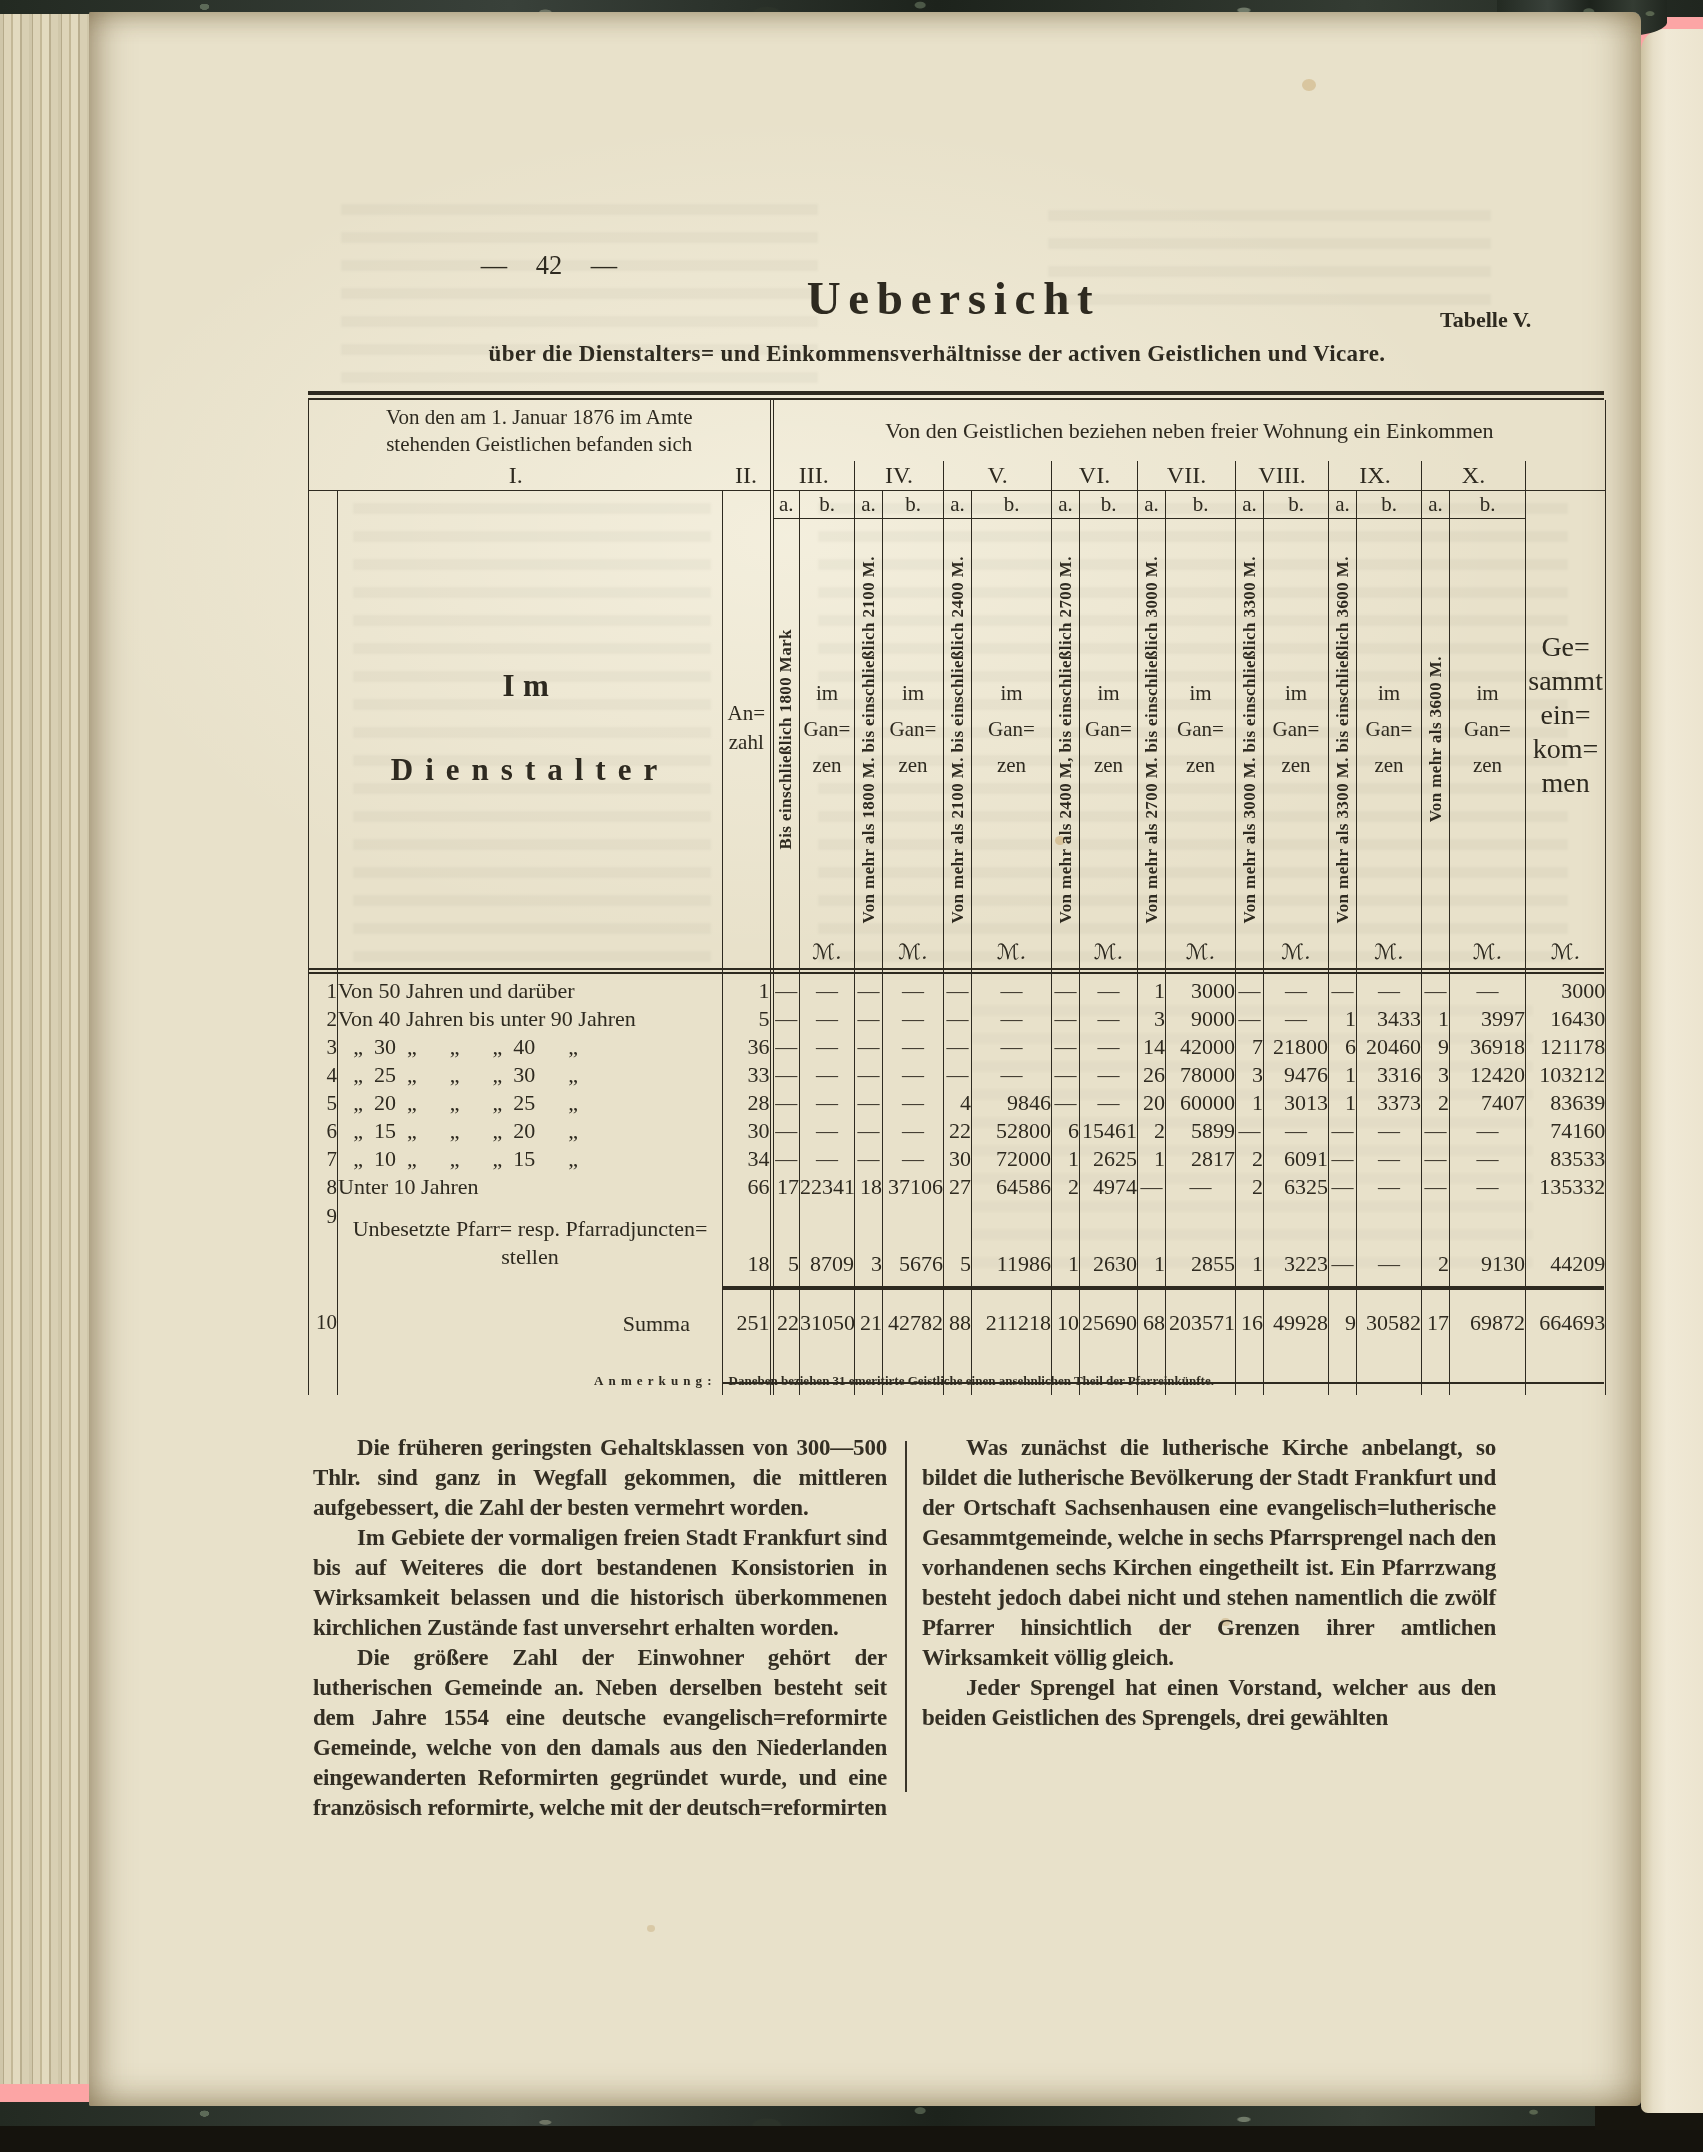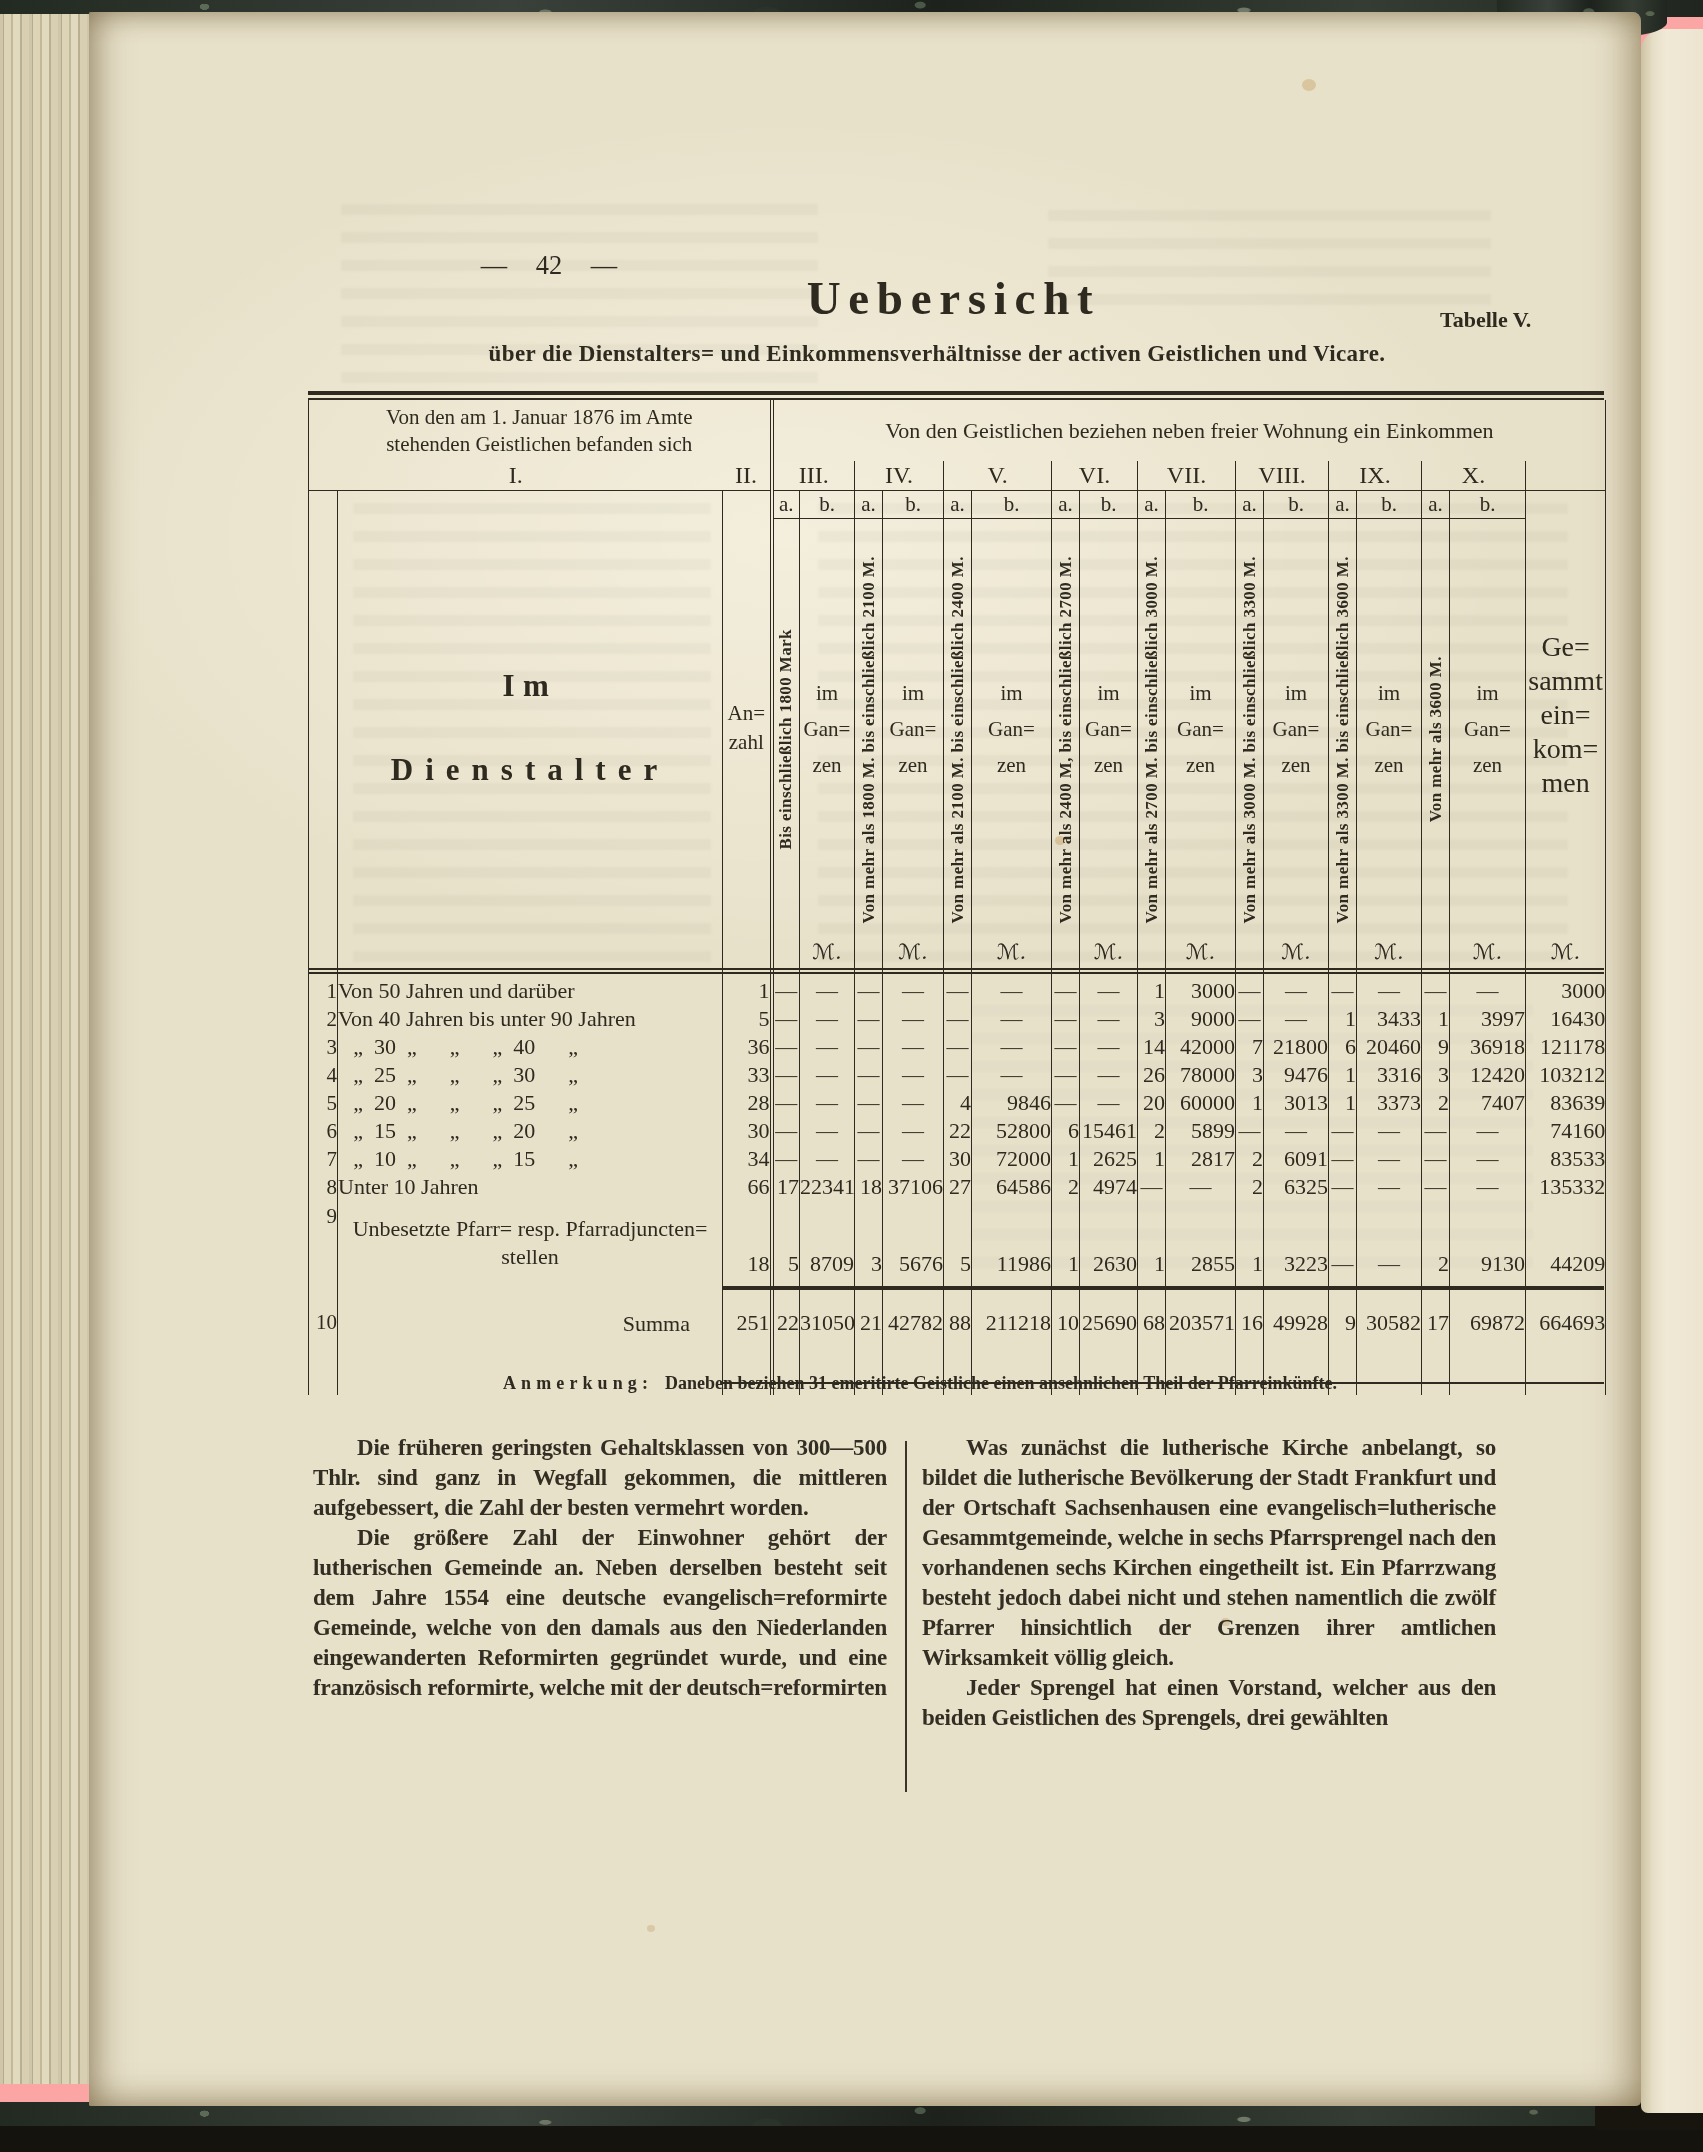--- a/index.html
+++ b/index.html
@@ -98,22 +98,22 @@
   td.tot{border-left:1.7px solid var(--ink);text-align:right;padding-right:6.8px;}
   td.dash{text-align:center;padding-right:0;color:var(--ink-soft);}
   tr.brow td{height:28px;}
   tr.brow.first td{padding-top:12px;}
   tr.brow.tall td{height:73px;vertical-align:bottom;padding-bottom:6.8px;}
   tr.brow.tall td.nr{vertical-align:top;padding-top:3.4px;}
   tr.brow.tall td.lbl{vertical-align:middle;padding-bottom:0;text-align:center;}
   tr.brow.summa td{height:85px;vertical-align:top;padding-top:25.6px;}
   tr.brow.summa td.lbl{text-align:right;padding-right:32px;padding-left:0;}
   
-  .note{position:absolute;left:312px;top:1373px;width:1216px;text-align:center;
-        font-size:18px;font-weight:bold;}
+  .note{position:absolute;left:296px;top:1373px;width:1216px;text-align:center;
+        font-size:13px;font-weight:bold;}
   .note .nlabel{letter-spacing:5.1px;margin-right:12px;}
   .bodycol{position:absolute;top:1433px;width:574px;text-align:justify;
         font-size:23px;font-weight:bold;line-height:30px;letter-spacing:-0.2px;color:#332e23;}
   .bodycol p{margin:0;}
   .bodycol p.ind{text-indent:44px;}
   .col-left{left:313px;}
   .col-right{left:922px;}
   .coldiv{position:absolute;left:905px;top:1441px;width:1.7px;height:351px;background:var(--ink-soft);}
 </style>
 </head>
@@ -556,20 +556,21 @@
       </tbody>
   </table>
 
   <div class="note">
     <span class="nlabel">Anmerkung:</span><span>Daneben beziehen 31 emeritirte Geistliche einen ansehnlichen Theil der Pfarreinkünfte.</span>
   </div>
 
   <div class="coldiv"></div>
   <div class="bodycol col-left">
       <p class="ind">Die früheren geringsten Gehaltsklassen von 300—500 Thlr. sind ganz in Wegfall gekommen, die mittleren aufgebessert, die Zahl der besten vermehrt worden.</p>
+      <p class="ind">Im Gebiete der vormaligen freien Stadt Frankfurt sind bis auf Weiteres die dort bestandenen Konsistorien in Wirksamkeit belassen und die historisch überkommenen kirchlichen Zustände fast unversehrt erhalten worden.</p>
       <p class="ind">Die größere Zahl der Einwohner gehört der lutherischen Gemeinde an. Neben derselben besteht seit dem Jahre 1554 eine deutsche evangelisch=reformirte Gemeinde, welche von den damals aus den Niederlanden eingewanderten Reformirten gegründet wurde, und eine französisch reformirte, welche mit der deutsch=reformirten</p>
     </div>
   <div class="bodycol col-right">
       <p class="ind">Was zunächst die lutherische Kirche anbelangt, so bildet die lutherische Bevölkerung der Stadt Frankfurt und der Ortschaft Sachsenhausen eine evangelisch=lutherische Gesammtgemeinde, welche in sechs Pfarrsprengel nach den vorhandenen sechs Kirchen eingetheilt ist. Ein Pfarrzwang besteht jedoch dabei nicht und stehen namentlich die zwölf Pfarrer hinsichtlich der Grenzen ihrer amtlichen Wirksamkeit völlig gleich.</p>
       <p class="ind">Jeder Sprengel hat einen Vorstand, welcher aus den beiden Geistlichen des Sprengels, drei gewählten</p>
     </div>
 
 </div>
 
 

